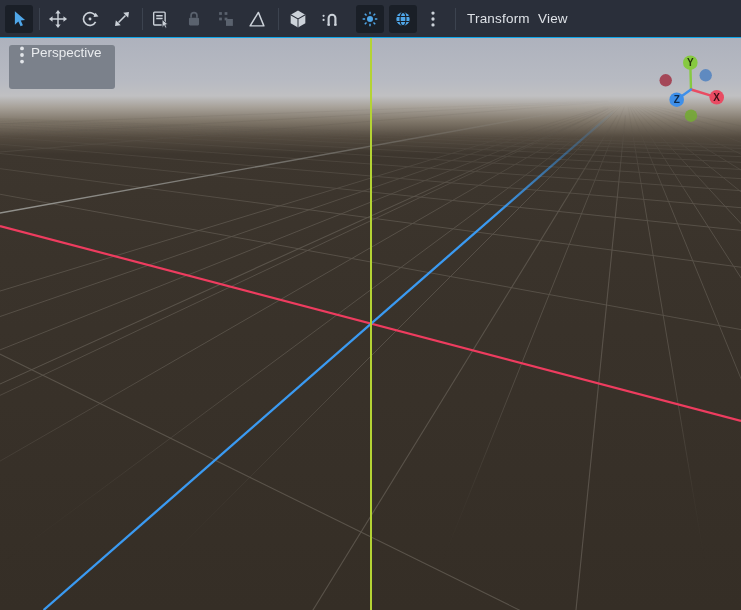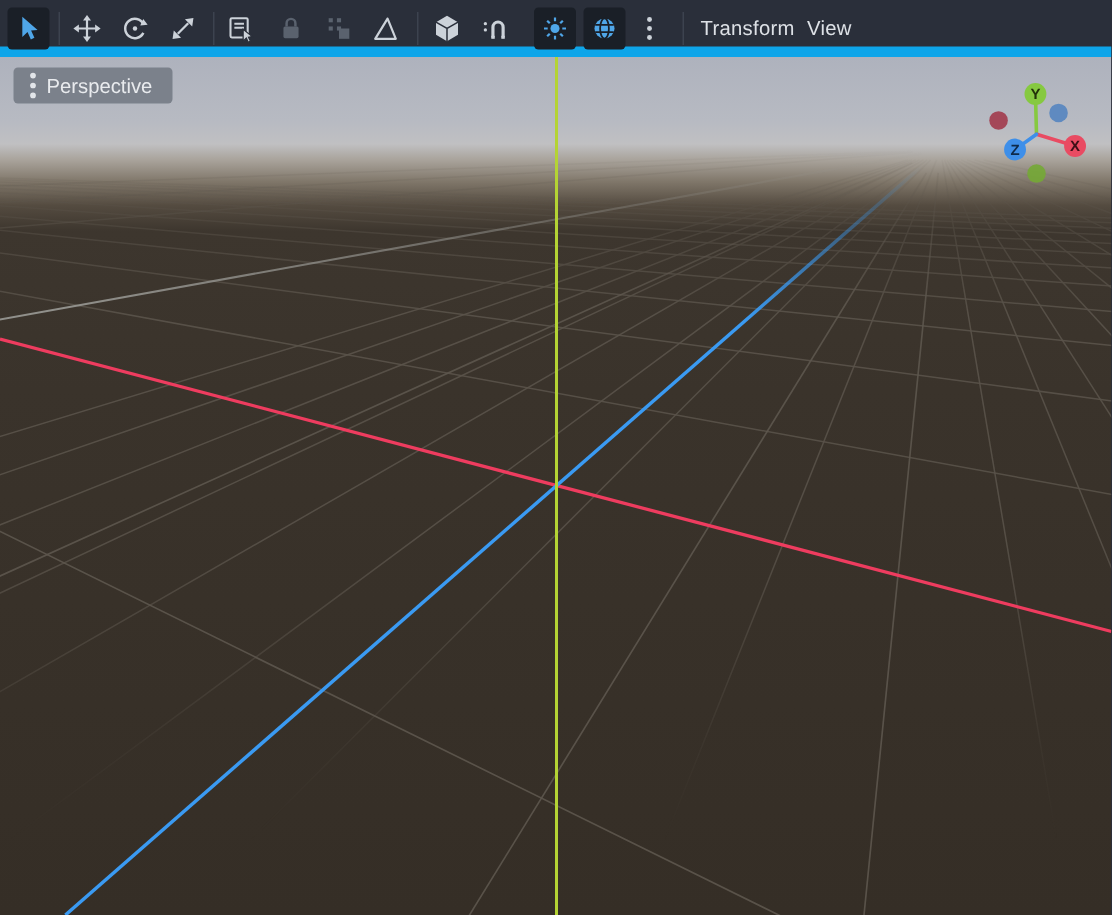--- a/index.html
+++ b/index.html
@@ -5,44 +5,44 @@
   html,body{margin:0;padding:0;}
   body{
     width:741px;height:610px;overflow:hidden;position:relative;
     font-family:"Liberation Sans",sans-serif;
     background:#2a2f3a;
     -webkit-font-smoothing:antialiased;
   }
   
   #toolbar{
     position:absolute;left:0;top:0;width:741px;height:38px;
-    border-bottom:7px solid #0ea5e9;box-sizing:border-box;
+    border-bottom:1px solid #0ea5e9;box-sizing:border-box;
   }
   .tbtn{
     position:absolute;top:5px;width:28px;height:28px;border-radius:3px;
     display:flex;align-items:center;justify-content:center;
   }
   .tbtn.pressed{background:#1a1f27;}
   .ticon{width:22px;height:22px;display:block;}
   .ticon svg{width:22px;height:22px;display:block;}
   .tsep{position:absolute;top:8px;width:1px;height:22px;background:#3c434f;}
   .tmenu{
     position:absolute;top:0;height:38px;line-height:38px;
     font-size:13.5px;color:#dde1e6;letter-spacing:.2px;cursor:default;
   }
   
   #viewport{
     position:absolute;left:0;top:38px;width:741px;height:572px;
   }
   #scene{position:absolute;left:0;top:0;}
   
   #persp{
-    position:absolute;left:9px;top:7px;width:106px;height:24px;
+    position:absolute;left:9px;top:7px;width:106px;height:44px;
     background:rgba(123,129,139,0.96);border-radius:3px;
-    display:flex;align-items:center;
+    display:flex;align-items:flex-start;
   }
   #persp .dots{width:8px;height:20px;margin-left:9px;display:block;}
   #persp .plabel{font-size:13.5px;color:#e9ebee;margin-left:5px;}
 </style>
 </head>
 <body>
 
 <div id="toolbar">
   <div id="toolbar-buttons">
       <div class="tbtn pressed" style="left: 4.5px;">

